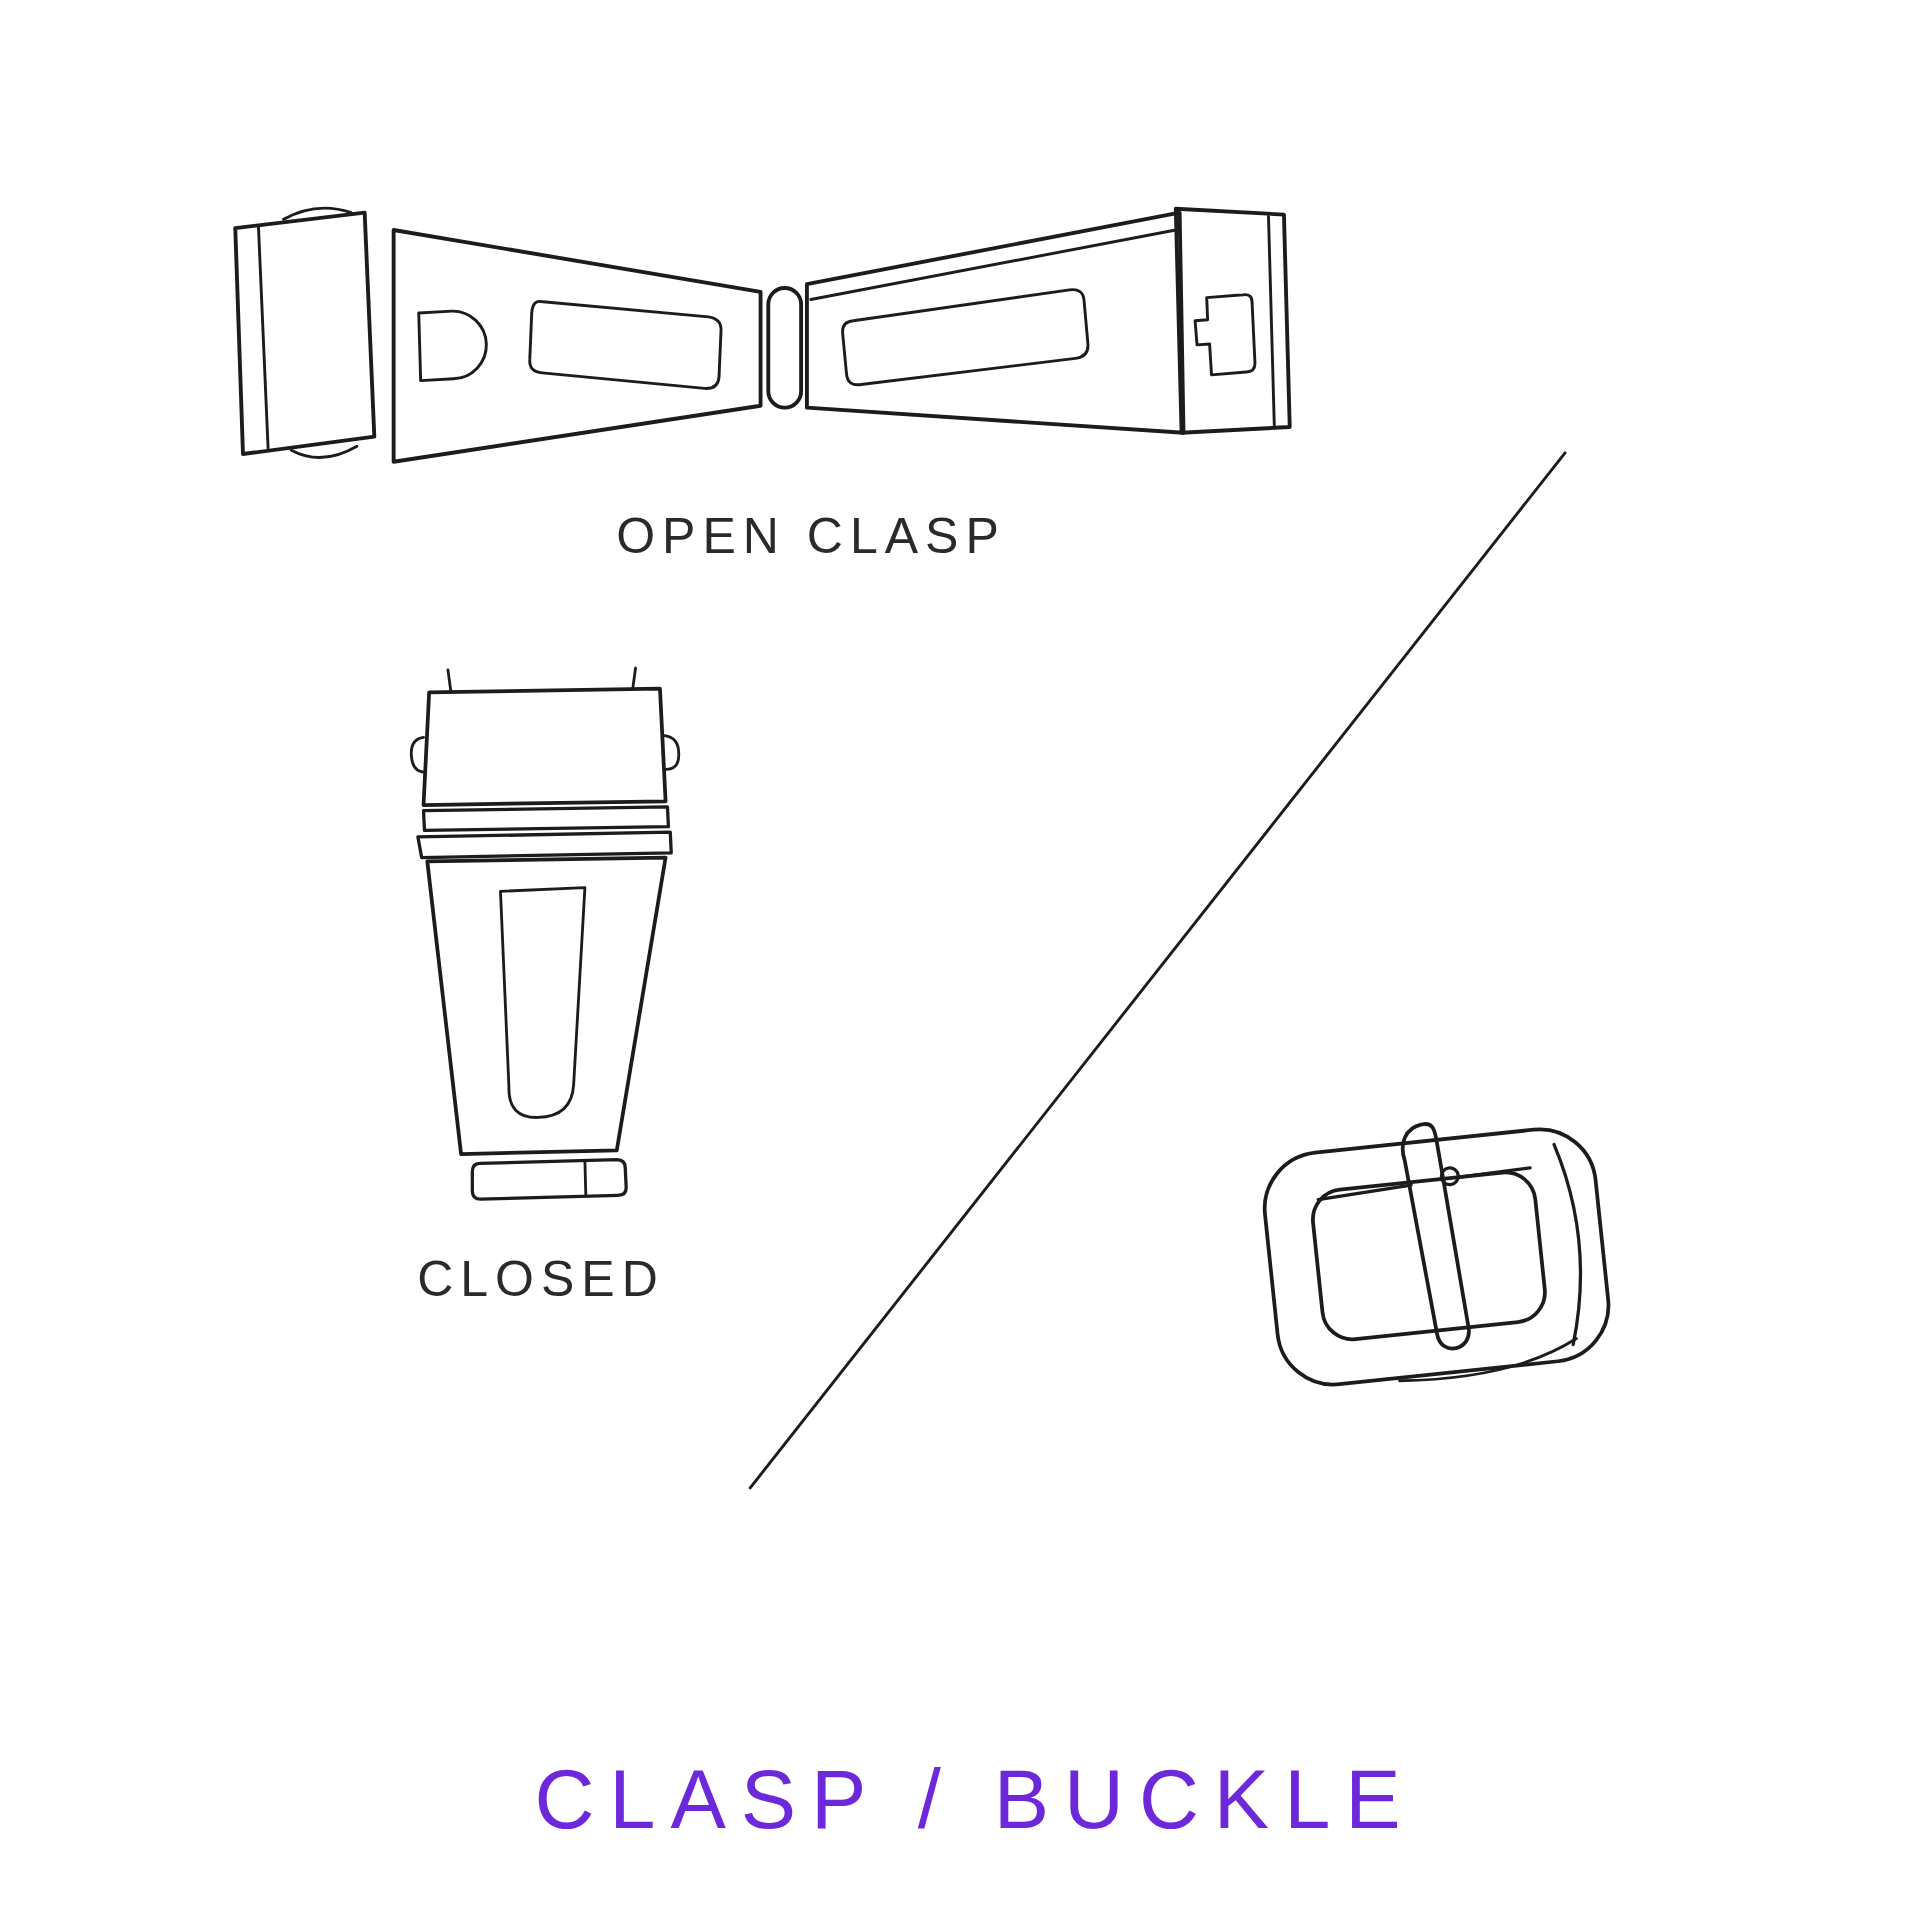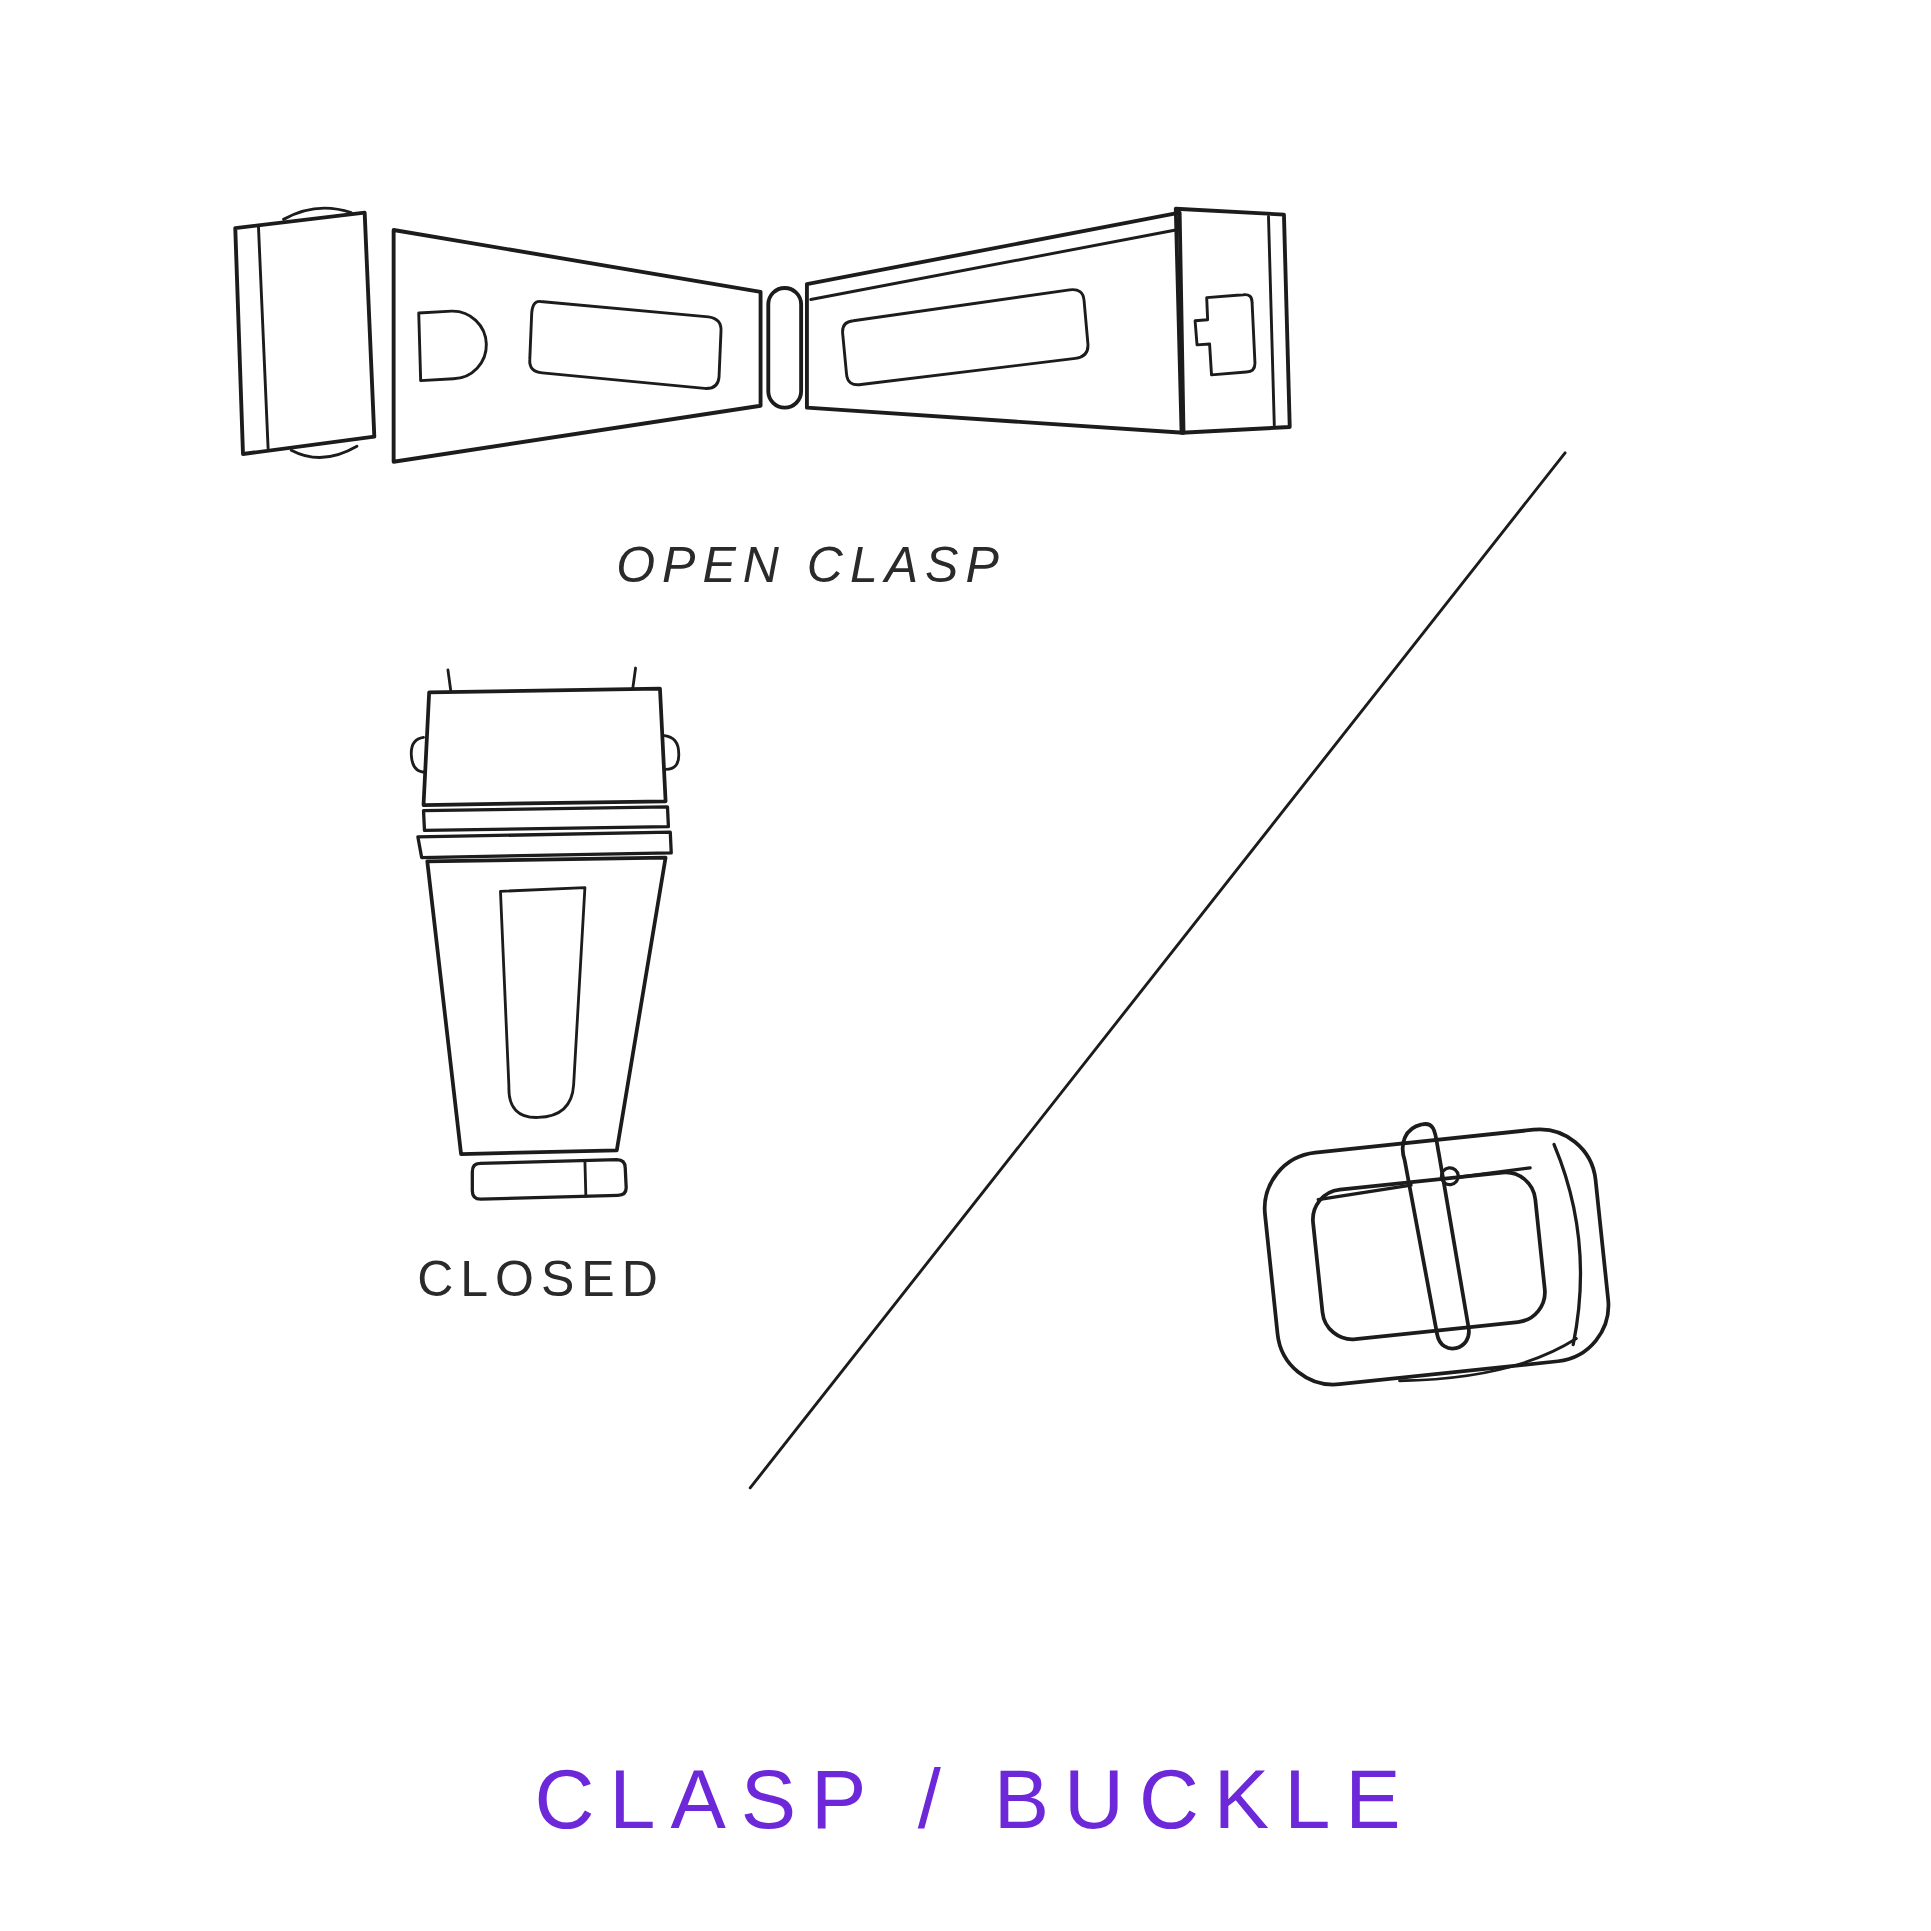--- a/index.html
+++ b/index.html
@@ -74,21 +74,21 @@
 
       <path class="art" d="M 616,114 L 1002,40 L 1006,268 L 616,242 Z"></path>
       <path class="art thin" d="M 620,130 L 998,58"></path>
       <path class="art thin" d="M 664,152 L 888,120 Q 902,118 903,131 L 907,176 Q 908,189 894,191 L 672,218 Q 658,220 657,207 L 653,165 Q 652,153 664,152 Z"></path>
 
       <path class="art" d="M 998,36 L 1110,42 L 1116,262 L 1004,268 Z"></path>
       <path class="art thin" d="M 1094,44 L 1100,260"></path>
       <path class="art thin" d="M 1030,128 L 1068,125 Q 1077,124 1077,133 L 1080,196 Q 1080,205 1071,205 L 1035,208 L 1033,176 L 1020,177 L 1018,152 L 1031,151 Z"></path>
     </svg>
   </div>
-  <div class="caption" style="left:280px; top:536px; width:1062px;font-style:italic;">OPEN CLASP</div>
+  <div class="caption" style="left:280px; top:507px; width:1062px;">OPEN CLASP</div>
 
   <div class="fig" style="left:386px; top:657px; width:319px; height:555px;">
     <svg viewBox="0 0 340 580">
 
       <path class="art thin" d="M 66,8 L 69,30"></path>
       <path class="art thin" d="M 266,6 L 263,28"></path>
 
       <path class="art" d="M 46,32 L 292,28 L 298,148 L 40,152 Z"></path>
       <path class="art thin" d="M 40,80 Q 26,82 27,99 Q 28,117 42,117"></path>
       <path class="art thin" d="M 297,78 Q 312,80 312,97 Q 313,114 298,114"></path>

